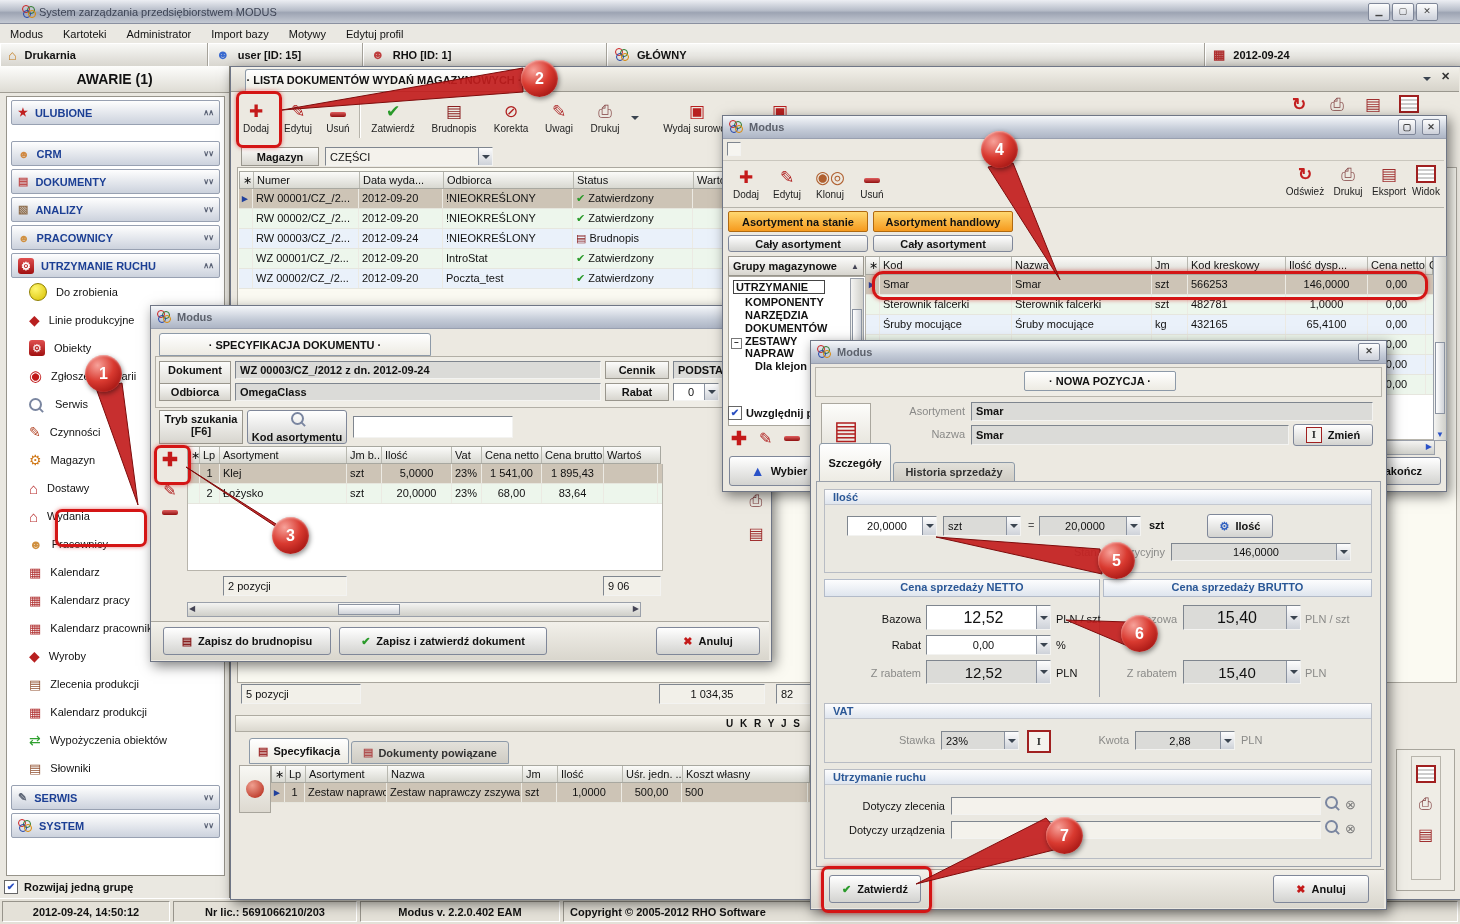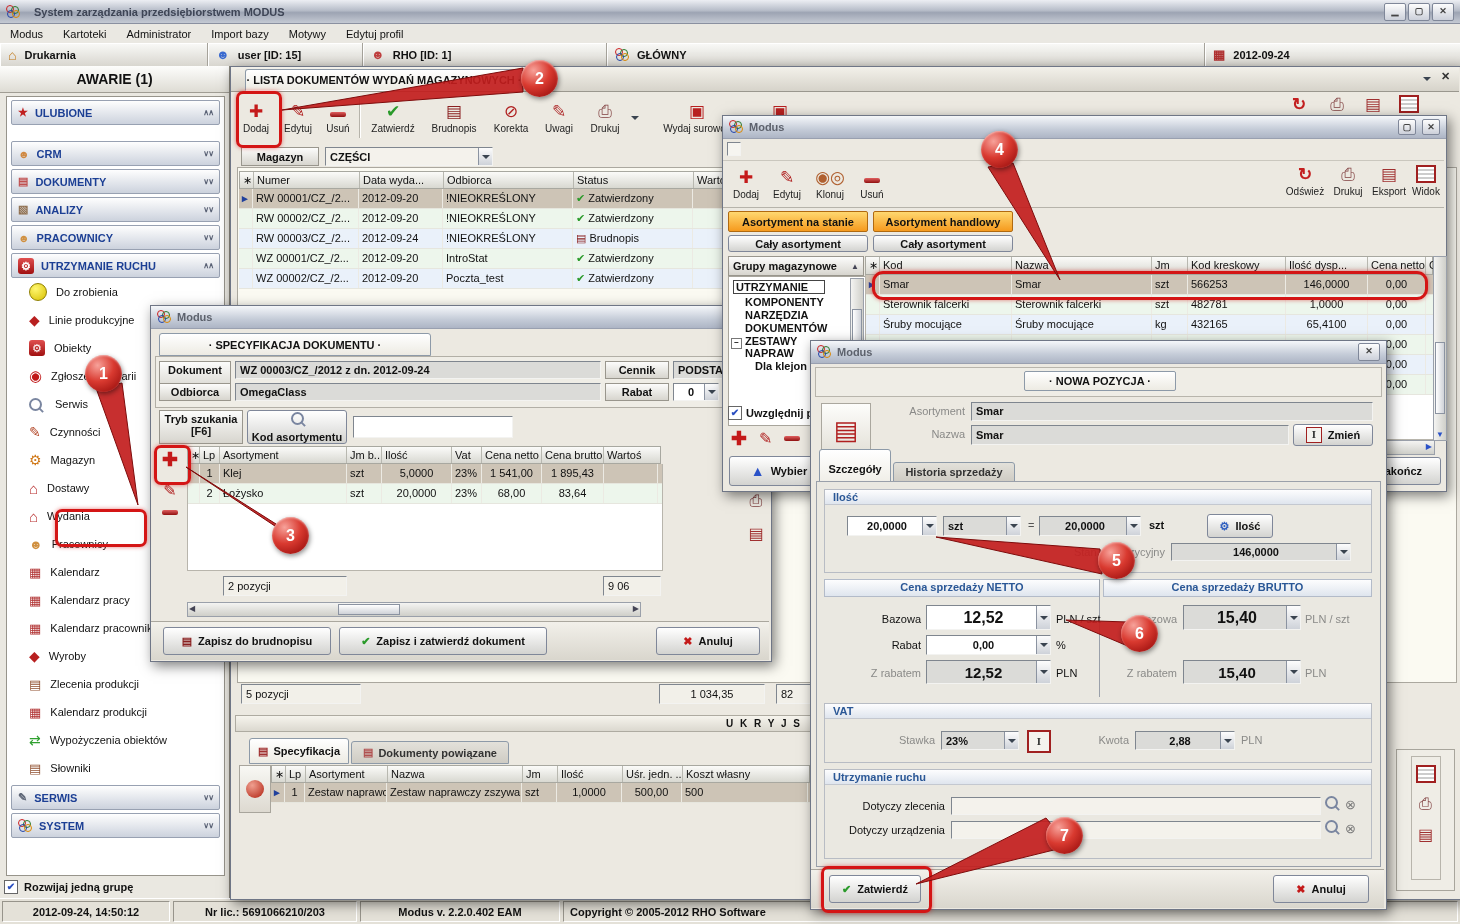--- a/index.html
+++ b/index.html
@@ -3,21 +3,21 @@
 <meta charset="utf-8">
 <style>
 html,body{margin:0;padding:0}
 body{width:1460px;height:924px;position:relative;overflow:hidden;background:#d8d5cc;
 font-family:"Liberation Sans",sans-serif;font-size:11px;color:#111}
 .abs{position:absolute}
 .flex{display:flex;align-items:center}
 .b{font-weight:bold}
 .num{text-align:center}
 
-#titlebar{left:0;top:0;width:1460px;height:24px;background:linear-gradient(#eceef3,#b7bdc9 45%,#9da4b3 55%,#c4c9d3);border-bottom:1px solid #8a90a0;display:flex;align-items:center;gap:14px;padding:0 6px;box-sizing:border-box;font-weight:bold;color:#3e4556}
+#titlebar{left:0;top:0;width:1460px;height:24px;background:linear-gradient(#eceef3,#b7bdc9 45%,#9da4b3 55%,#c4c9d3);border-bottom:1px solid #8a90a0;display:flex;align-items:center;gap:3px;padding:0 22px;box-sizing:border-box;font-weight:normal;color:#3e4556}
 .wbtn{width:20px;height:16px;background:linear-gradient(#fdfdfd,#ccd0da);border:1px solid #7f8799;border-radius:2px;font-size:9px;line-height:14px;text-align:center;color:#444;margin-left:2px}
 #menubar{left:0;top:24px;width:1460px;height:19px;background:#eae8e2;border-bottom:1px solid #b6b3aa;display:flex;align-items:center}
 #menubar>span{padding:0 10px}
 #infobar{left:0;top:43px;width:1460px;height:23px;background:linear-gradient(#fafaf8,#d8d6cf);border-bottom:1px solid #98958c;display:flex}
 .iseg{display:flex;align-items:center;gap:8px;padding:0 8px;border-right:1px solid #a5a29a;box-shadow:inset 1px 1px 0 #fff;font-weight:bold;box-sizing:border-box}
 
 #sidebar{left:0;top:66px;width:230px;height:832px;background:#eae8e1;border-right:1px solid #8a877e;box-sizing:border-box}
 #sb-head{left:0;top:0;width:229px;height:26px;background:linear-gradient(#fdfdfb,#dedcd4);border-bottom:1px solid #a09d94;text-align:center;line-height:26px;font-size:14px;font-weight:bold}
 #sb-panel{left:6px;top:30px;width:217px;height:778px;background:#fff;border:1px solid #97948b}
 .sgh{height:23px;margin:3px 4px 0 4px;background:linear-gradient(#fefefe,#ccd2dd);border:1px solid #98a1b2;border-radius:2px;display:flex;align-items:center;gap:7px;padding:0 6px;color:#1c3f94;font-weight:bold}
@@ -50,21 +50,21 @@
 .thead{display:flex;background:linear-gradient(#fbfbf9,#d8d8d1);border:1px solid #a8a8a0;box-sizing:border-box}
 .thead>span{padding:2px 3px;border-right:1px solid #b8b8b0;white-space:nowrap;overflow:hidden;box-sizing:border-box;flex:0 0 auto}
 .trow{display:flex;height:19px;line-height:18px;background:#fff;border-bottom:1px solid #e6e6de}
 .trow>span{padding:0 3px;border-right:1px solid #eceae3;white-space:nowrap;overflow:hidden;box-sizing:border-box;flex:0 0 auto}
 .sel{background:#cdc4b6}
 .rg{background:#edf6ec}
 .rb{background:#eaf1fa}
 .mark{color:#20409c;font-weight:bold}
 .caret{width:0;height:0;border-left:4px solid transparent;border-right:4px solid transparent;border-top:4px solid #3a4450;display:inline-block}
 .combo{display:flex;align-items:center;border:1px solid;border-color:#7f868f #f3f3f1 #f3f3f1 #7f868f;background:#dbdbd8;padding-left:4px;box-sizing:border-box}
-.combo .val{flex:1;white-space:nowrap;overflow:hidden;font-weight:bold}
+.combo .val{flex:1;white-space:nowrap;overflow:hidden;font-weight:normal}
 .combo .cbtn{width:13px;align-self:stretch;background:linear-gradient(#fdfdfd,#ced2d9);border-left:1px solid #8b93a1;display:flex;align-items:center;justify-content:center;flex:0 0 13px}
 .ghead{background:linear-gradient(#fdfdfe,#dfe5ee);border:1px solid #b3bbc9;color:#2a5796;padding:1px 8px;box-sizing:border-box;white-space:nowrap;overflow:hidden}
 .grp{border:1px solid #b8bcc4;background:#eae8e1;box-sizing:border-box}
 .glbl{color:#8a8a88}
 .sb-v{background:linear-gradient(90deg,#f4f4f2,#cfcfc9);border:1px solid #9aa0aa}
 .sb-h{background:linear-gradient(#f4f4f2,#cfcfc9);border:1px solid #9aa0aa}
 .ibeam{border:1px solid #a02020;background:#f4f2ee;color:#333;font-family:"Liberation Serif",serif;font-weight:bold;text-align:center}
 .mag{width:9px;height:9px;border:2px solid #7a86a0;border-radius:50%;display:inline-block;position:relative}
 .mag:after{content:"";position:absolute;width:6px;height:2px;background:#7a86a0;transform:rotate(45deg);left:7px;top:9px}
 .xcirc{color:#777;font-size:13px}
@@ -708,21 +708,21 @@
       <i class="gi" style="color:#b02020;font-size:26px">▤</i>
     </div>
   <span class="abs glbl" style="left:74px;top:64px;width:80px;text-align:right">Asortyment</span>
   <div class="fld abs b" style="left:160px;top:61px;width:402px;height:19px;line-height:17px">Smar</div>
   <span class="abs glbl" style="left:74px;top:87px;width:80px;text-align:right">Nazwa</span>
   <div class="fld abs b" style="left:160px;top:84px;width:318px;height:20px;line-height:18px">Smar</div>
   <div class="btn abs" style="left:482px;top:83px;width:80px;height:22px">
       <span class="ibeam" style="width:14px;height:14px;line-height:13px">I</span>
       <span>Zmień</span>
     </div>
-  <div class="tab abs" style="left:8px;top:108px;width:72px;height:40px">Szczegóły</div>
+  <div class="tab abs" style="left:8px;top:102px;width:72px;height:40px">Szczegóły</div>
   <div class="tab itab abs" style="left:82px;top:121px;width:122px;height:20px">Historia sprzedaży</div>
   <div class="abs" style="left:5px;top:140px;width:563px;height:384px;border:1px solid #9aa0aa;background:#eae8e1"></div>
 
   <div class="grp abs" style="left:13px;top:148px;width:548px;height:84px">
     <div class="ghead b" style="border:none;border-bottom:1px solid #c4c8d0">Ilość</div>
     <div class="combo abs" style="left:22px;top:26px;width:90px;height:20px;background:#fff">
         <span class="val num">20,0000</span>
         <span class="cbtn">
           <span class="caret"></span>
         </span>

